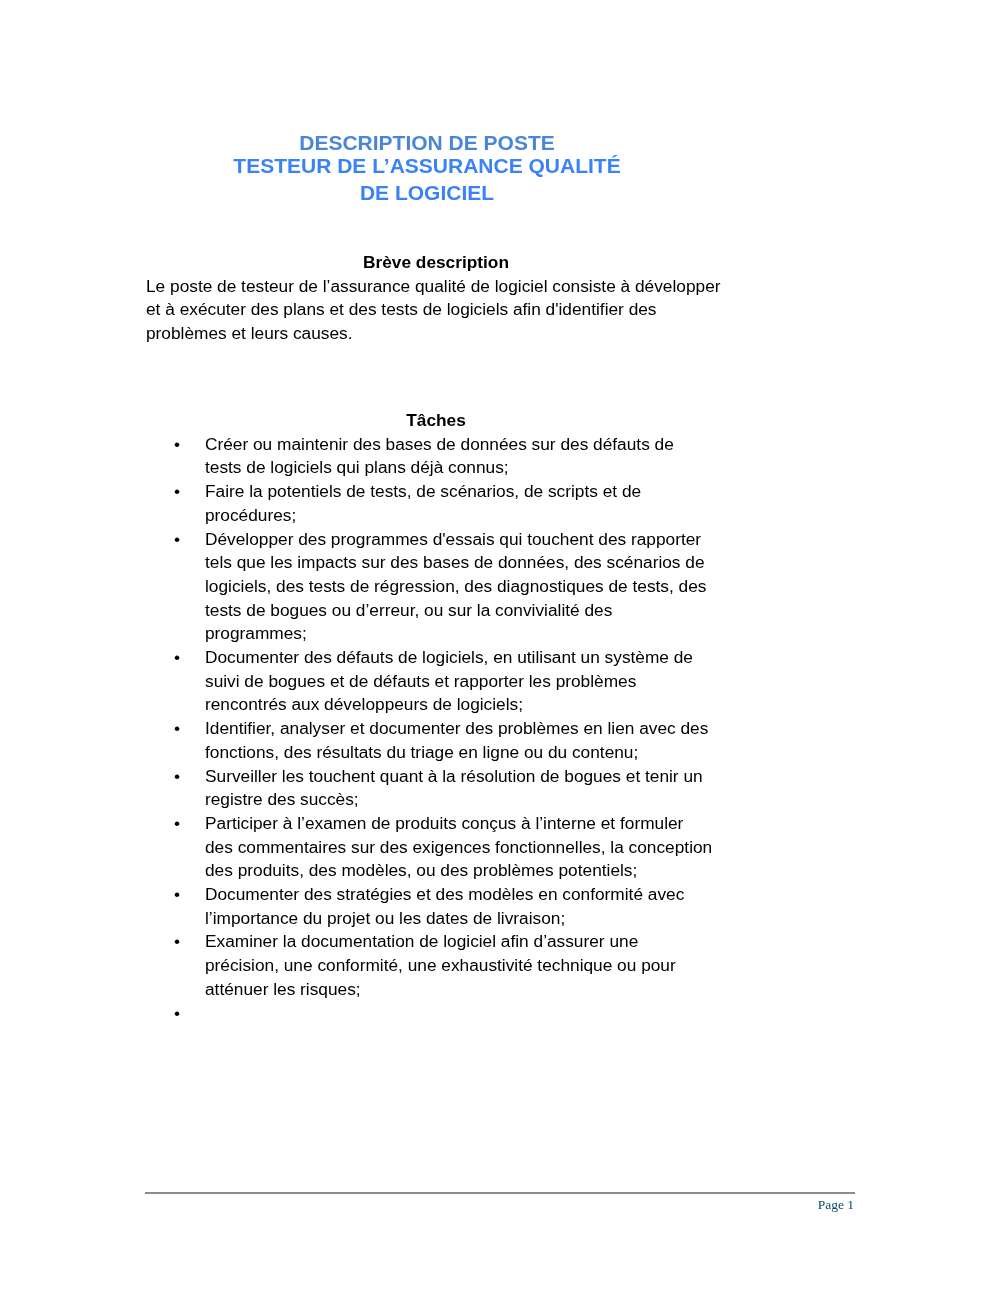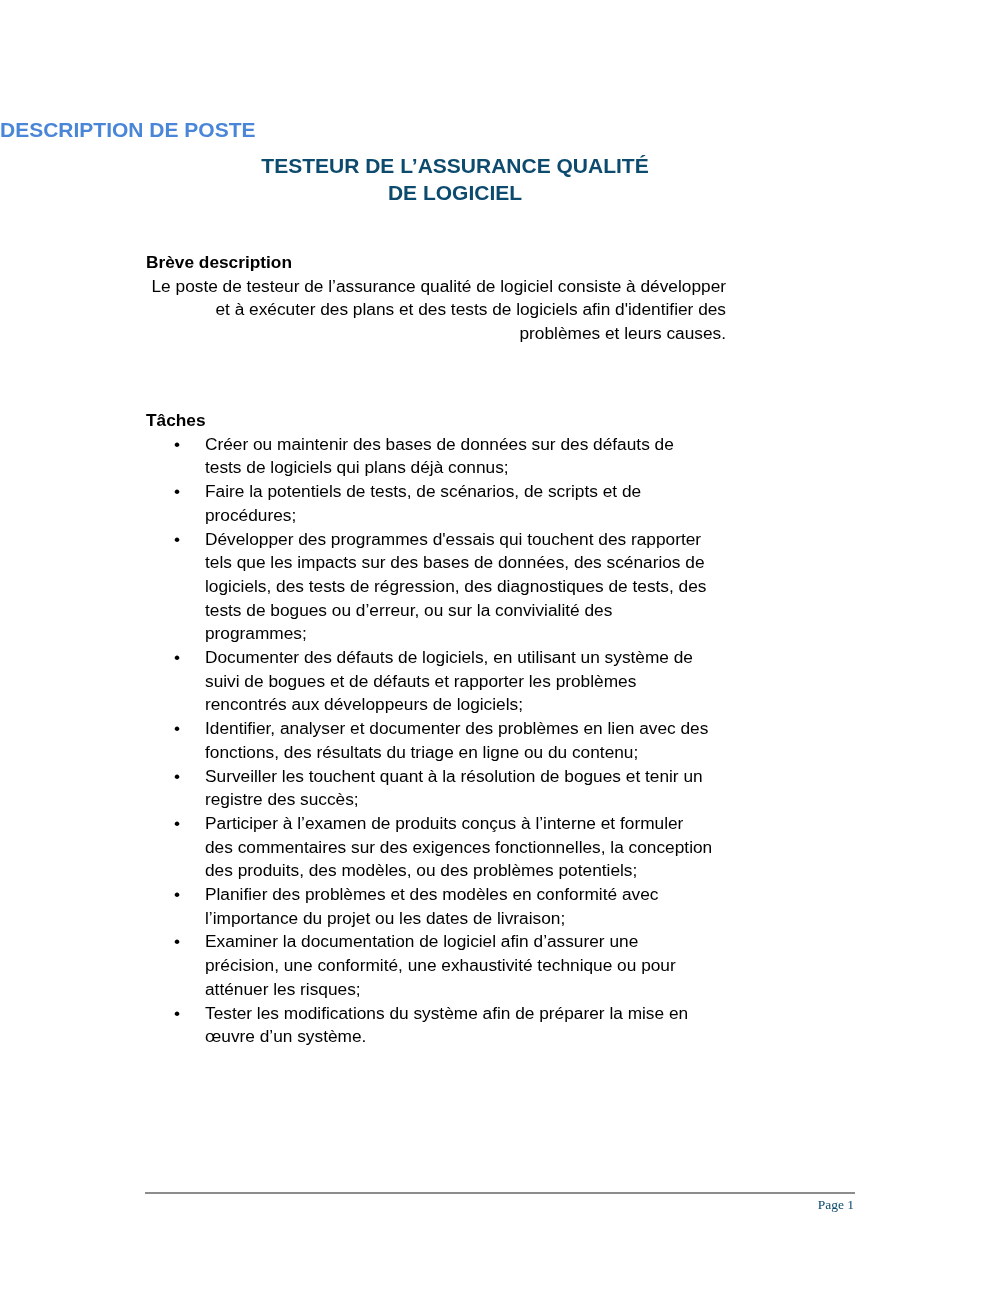--- a/index.html
+++ b/index.html
@@ -12,52 +12,52 @@
       height: 1290px;
       position: relative;
       font-family: "Liberation Sans", sans-serif;
       color: #000000;
       overflow: hidden;
     }
     .title-blue {
       position: absolute;
       left: 0;
       width: 854px;
-      top: 116px;
+      top: 129px;
+      text-align: center;
       font-weight: bold;
       font-size: 21px;
       color: #4a86d8;
       line-height: 28px;
     }
     .title-main {
       position: absolute;
       left: 0;
       width: 854px;
       top: 152px;
       text-align: center;
       font-weight: bold;
       font-size: 21px;
       line-height: 27px;
-      color: #0c4a6e;
-      padding-left: 28px;
+      color: #3b82f6;
     }
     .section {
       position: absolute;
       left: 146px;
       width: 580px;
       font-size: 17.3px;
       line-height: 23.7px;
     }
     .section-heading {
       font-weight: bold;
       margin: 0;
+      text-align: center;
     }
     .section-body {
       margin: 0;
-      text-align: right;
     }
     #brief { top: 251px; }
     #tasks { top: 409px; }
     ul.tasks-list {
       list-style: none;
       margin: 0;
       padding: 0;
     }
     ul.tasks-list li {
       position: relative;
@@ -104,21 +104,21 @@
   <div class="section" id="tasks">
     <p class="section-heading">Tâches</p>
     <ul class="tasks-list">
       <li><span class="bullet">•</span><span>Créer ou maintenir des bases de données sur des défauts de tests de logiciels qui plans déjà connus;</span></li>
       <li><span class="bullet">•</span><span>Faire la potentiels de tests, de scénarios, de scripts et de procédures;</span></li>
       <li><span class="bullet">•</span><span>Développer des programmes d'essais qui touchent des rapporter tels que les impacts sur des bases de données, des scénarios de logiciels, des tests de régression, des diagnostiques de tests, des tests de bogues ou d’erreur, ou sur la convivialité des programmes;</span></li>
       <li><span class="bullet">•</span><span>Documenter des défauts de logiciels, en utilisant un système de suivi de bogues et de défauts et rapporter les problèmes rencontrés aux développeurs de logiciels;</span></li>
       <li><span class="bullet">•</span><span>Identifier, analyser et documenter des problèmes en lien avec des fonctions, des résultats du triage en ligne ou du contenu;</span></li>
       <li><span class="bullet">•</span><span>Surveiller les touchent quant à la résolution de bogues et tenir un registre des succès;</span></li>
       <li><span class="bullet">•</span><span>Participer à l’examen de produits conçus à l’interne et formuler des commentaires sur des exigences fonctionnelles, la conception des produits, des modèles, ou des problèmes potentiels;</span></li>
-      <li><span class="bullet">•</span><span>Planifier des problèmes et des modèles en conformité avec l’importance du projet ou les dates de livraison;</span></li>
+      <li><span class="bullet">•</span><span>Documenter des stratégies et des modèles en conformité avec l’importance du projet ou les dates de livraison;</span></li>
       <li><span class="bullet">•</span><span>Examiner la documentation de logiciel afin d’assurer une précision, une conformité, une exhaustivité technique ou pour atténuer les risques;</span></li>
-      <li><span class="bullet">•</span><span>Tester les modifications du système afin de préparer la mise en œuvre d’un système.</span></li>
+      <li><span class="bullet">•</span></li>
     </ul>
   </div>
 
   <div class="footer-rule"></div>
   <div class="footer-page">Page 1</div>
 </div>
 
 </body></html>

